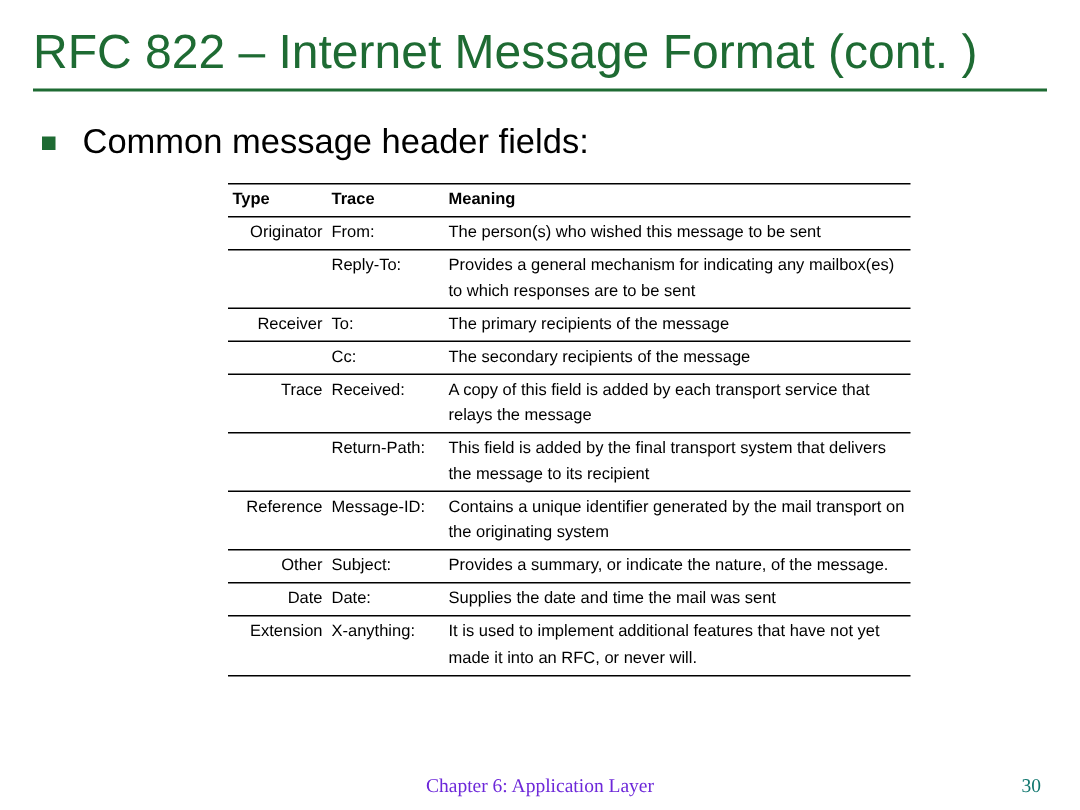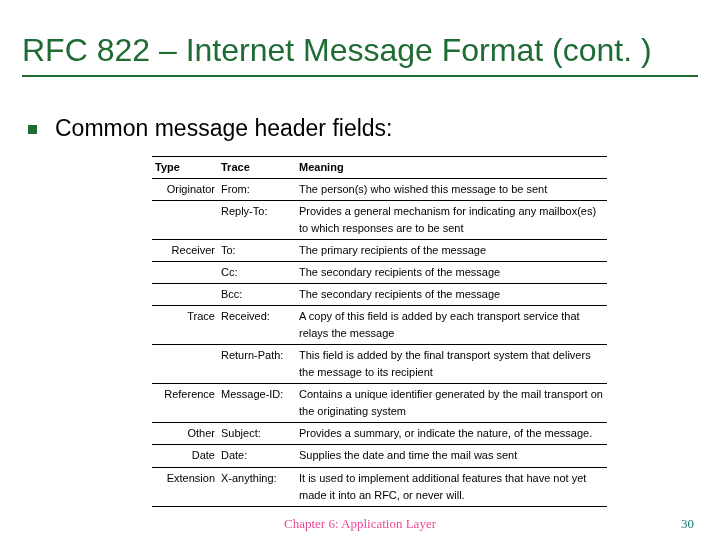--- a/index.html
+++ b/index.html
@@ -1,26 +1,26 @@
 <!DOCTYPE html>
 <html><head>
 <meta charset="utf-8">
 <style>
   * { box-sizing: border-box; margin: 0; padding: 0; }
   html, body { width: 720px; height: 540px; font-family: Arial, sans-serif; background: #fff; }
-  .slide { width: 720px; height: 540px; position: relative; padding: 32px 22px 18px 22px; }
+  .slide { width: 720px; height: 540px; position: relative; padding: 16px 22px 18px 22px; }
   .title {
     font-size: 32px;
     color: #1e6b33;
     line-height: 1.15;
     padding-bottom: 6px;
     border-bottom: 2px solid #1e6b33;
     font-weight: 400;
   }
-  .body { margin-top: 38px; }
+  .body { margin-top: 20px; }
   .bullet-row { display: flex; align-items: flex-start; }
   .bullet-sq {
     width: 9px; height: 9px;
     background: #1e6b33;
     margin-top: 10px;
     margin-left: 6px;
     margin-right: 18px;
     flex: 0 0 auto;
   }
   .bullet-text { font-size: 23px; color: #000; }
@@ -41,21 +41,21 @@
   }
   th { font-weight: 700; }
   td.type { font-weight: 400; text-align: right; }
   .footer-center {
     position: absolute;
     bottom: 8px;
     left: 0; right: 0;
     text-align: center;
     font-family: "Times New Roman", serif;
     font-size: 13px;
-    color: #ec4899;
+    color: #6d28d9;
   }
   .footer-right {
     position: absolute;
     bottom: 8px;
     right: 26px;
     font-family: "Times New Roman", serif;
     font-size: 13px;
     color: #0f766e;
   }
 </style>
@@ -101,25 +101,20 @@
             <td class="type">Receiver</td>
             <td>To:</td>
             <td>The primary recipients of the message</td>
           </tr>
           <tr>
             <td class="type"></td>
             <td>Cc:</td>
             <td>The secondary recipients of the message</td>
           </tr>
           <tr>
-            <td class="type"></td>
-            <td>Bcc:</td>
-            <td>The secondary recipients of the message</td>
-          </tr>
-          <tr>
             <td class="type">Trace</td>
             <td>Received:</td>
             <td>A copy of this field is added by each transport service that relays the message</td>
           </tr>
           <tr>
             <td class="type"></td>
             <td>Return-Path:</td>
             <td>This field is added by the final transport system that delivers the message to its recipient</td>
           </tr>
           <tr>

